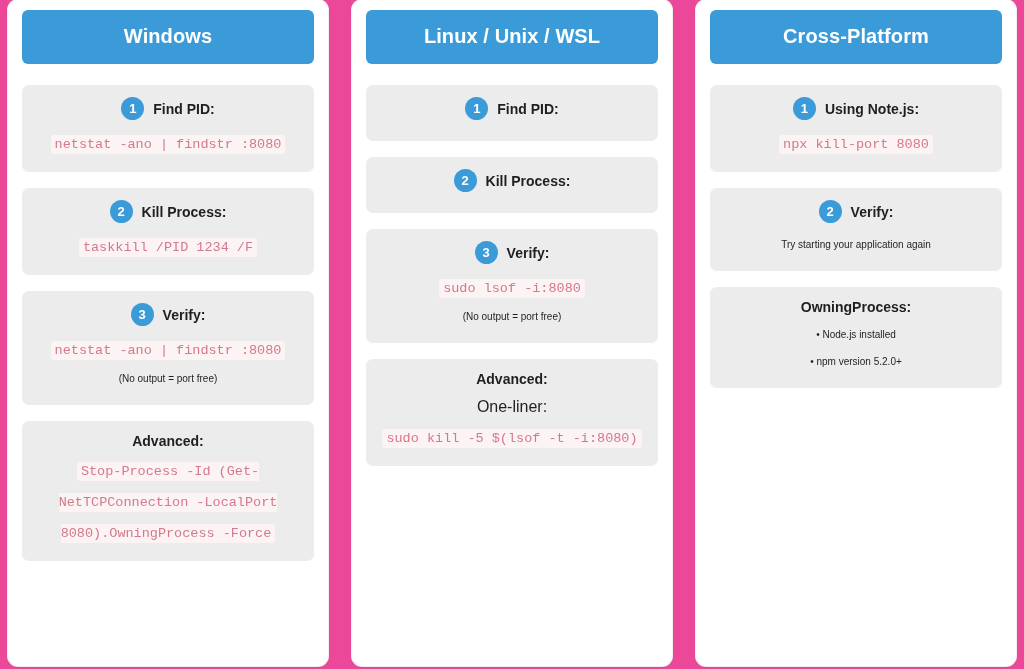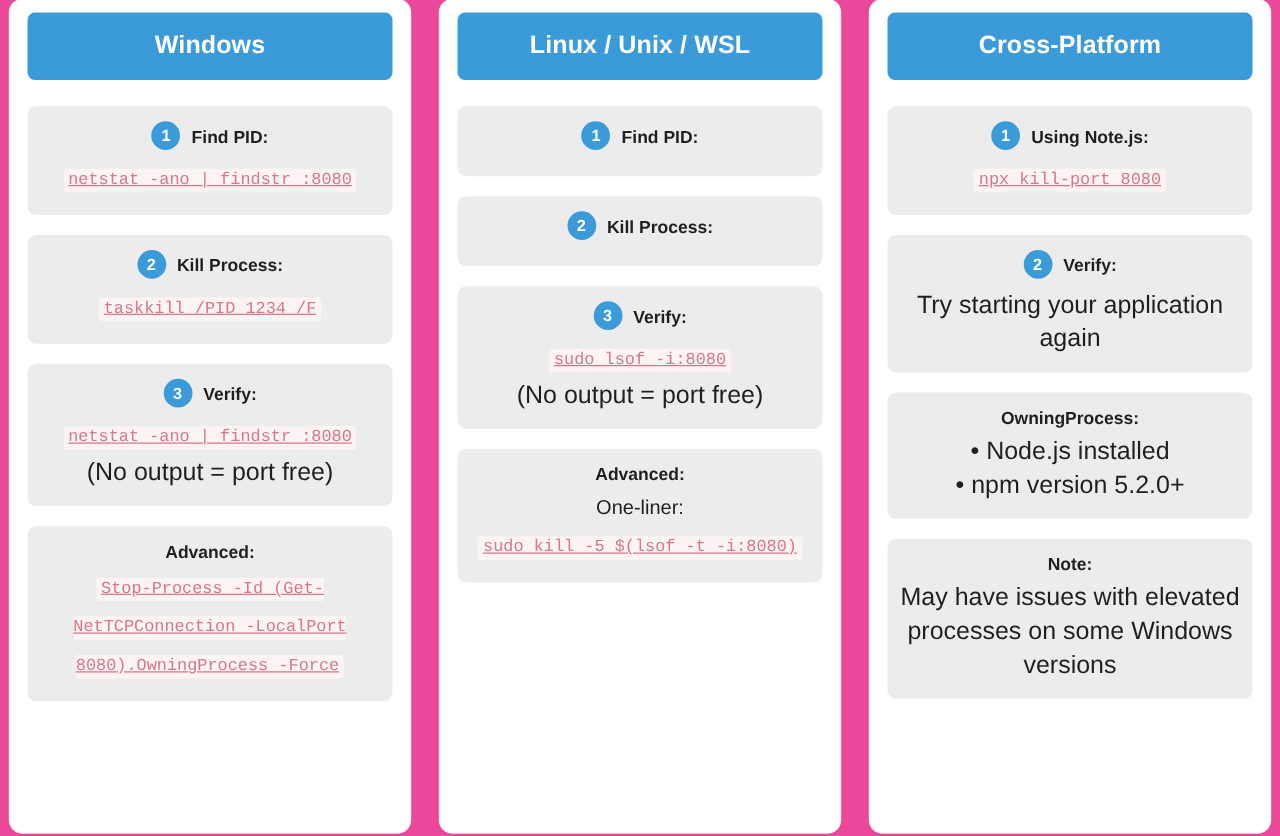--- a/index.html
+++ b/index.html
@@ -94,30 +94,29 @@
     display: inline;
     font-family: "Liberation Mono", "DejaVu Sans Mono", monospace;
     font-size: 13.5px;
     color: #d4798a;
     background: #fbf3f4;
     border-radius: 3px;
     padding: 2px 4px;
     line-height: 29px;
     white-space: normal;
     word-break: break-word;
-    text-decoration: underline;
   }
 
   .code-wrap {
     text-align: center;
     line-height: 29px;
   }
 
   .note-line {
-    font-size: 20px;
+    font-size: 10px;
     color: #1f1f1f;
     line-height: 27px;
     text-align: center;
   }
 
   .sub-line {
     font-size: 16px;
     color: #1f1f1f;
     line-height: 27px;
     text-align: center;
@@ -199,18 +198,14 @@
           <span class="badge">2</span>
           <span class="step-title">Verify:</span>
         </div>
         <div class="note-line">Try starting your application again</div>
       </div>
       <div class="step">
         <div class="step-title no-badge">OwningProcess:</div>
         <div class="note-line">• Node.js installed</div>
         <div class="note-line">• npm version 5.2.0+</div>
       </div>
-      <div class="step">
-        <div class="step-title no-badge">Note:</div>
-        <div class="note-line">May have issues with elevated processes on some Windows versions</div>
-      </div>
     </div>
   </div>
 
 </body></html>

